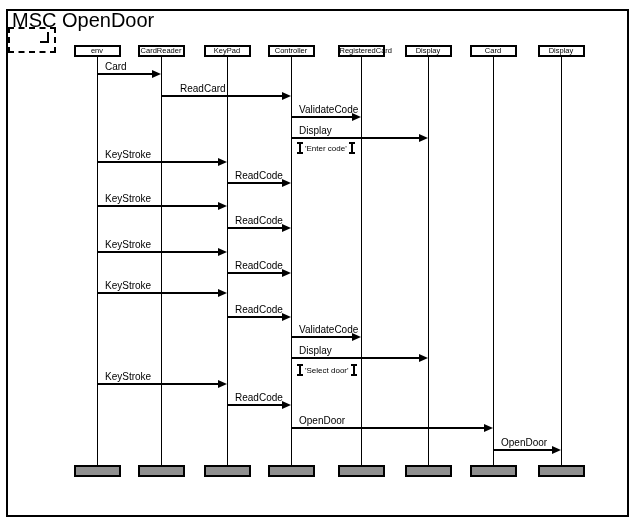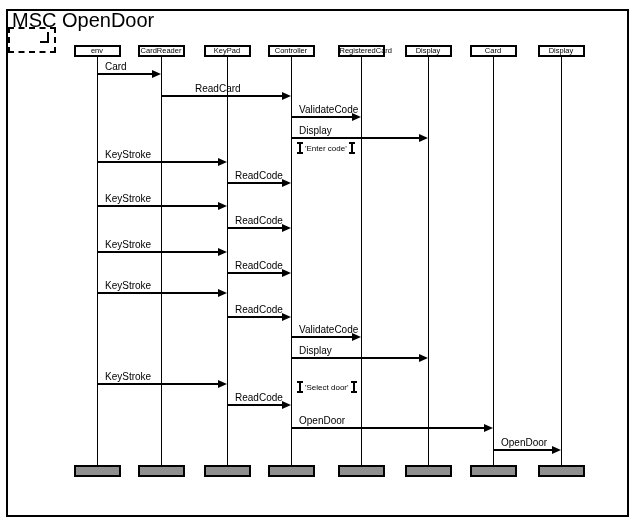--- a/index.html
+++ b/index.html
@@ -81,21 +81,21 @@
       <div class="abs ll-line" style="left: 493px; top: 57px; height: 409px;"></div>
       <div class="abs end-bar" style="left: 469.5px; top: 465px; width: 47px; background: rgb(143, 143, 143);"></div>
       <div class="abs ll-head" style="left: 537.5px; top: 45px; width: 47px;">Display</div>
       <div class="abs ll-line" style="left: 561px; top: 57px; height: 409px;"></div>
       <div class="abs end-bar" style="left: 537.5px; top: 465px; width: 47px; background: rgb(143, 143, 143);"></div>
       <div class="abs msg-line" style="left: 97px; top: 73px; width: 56px;"></div>
       <div class="abs msg-head" style="left: 152px; top: 70px;"></div>
       <div class="abs msg-label" style="left: 105px; top: 61px;">Card</div>
       <div class="abs msg-line" style="left: 161px; top: 95px; width: 122px;"></div>
       <div class="abs msg-head" style="left: 282px; top: 92px;"></div>
-      <div class="abs msg-label" style="left: 169px; top: 83px; padding-left: 26px;">ReadCard</div>
+      <div class="abs msg-label" style="left: 154px; top: 83px; padding-left: 26px;">ReadCard</div>
       <div class="abs msg-line" style="left: 291px; top: 116px; width: 62px;"></div>
       <div class="abs msg-head" style="left: 352px; top: 113px;"></div>
       <div class="abs msg-label" style="left: 299px; top: 104px;">ValidateCode</div>
       <div class="abs msg-line" style="left: 291px; top: 137px; width: 129px;"></div>
       <div class="abs msg-head" style="left: 419px; top: 134px;"></div>
       <div class="abs msg-label" style="left: 299px; top: 125px;">Display</div>
       <div class="abs msg-line" style="left: 97px; top: 161px; width: 122px;"></div>
       <div class="abs msg-head" style="left: 218px; top: 158px;"></div>
       <div class="abs msg-label" style="left: 105px; top: 149px;">KeyStroke</div>
       <div class="abs msg-line" style="left: 227px; top: 182px; width: 56px;"></div>
@@ -135,19 +135,19 @@
       <div class="abs msg-head" style="left: 484px; top: 424px;"></div>
       <div class="abs msg-label" style="left: 299px; top: 415px;">OpenDoor</div>
       <div class="abs msg-line" style="left: 493px; top: 449px; width: 60px;"></div>
       <div class="abs msg-head" style="left: 552px; top: 446px;"></div>
       <div class="abs msg-label" style="left: 501px; top: 437px;">OpenDoor</div>
       <div class="abs ann" style="left: 297px; top: 142px; text-align: center;">
         <span class="ibeam"></span>
         <span>'Enter code'</span>
         <span class="ibeam"></span>
       </div>
-      <div class="abs ann" style="left: 297px; top: 364px; margin-top: 17px;">
+      <div class="abs ann" style="left: 297px; top: 364px;">
         <span class="ibeam"></span>
         <span>'Select door'</span>
         <span class="ibeam"></span>
       </div>
     </div>
 </div>
 
 </body></html>

